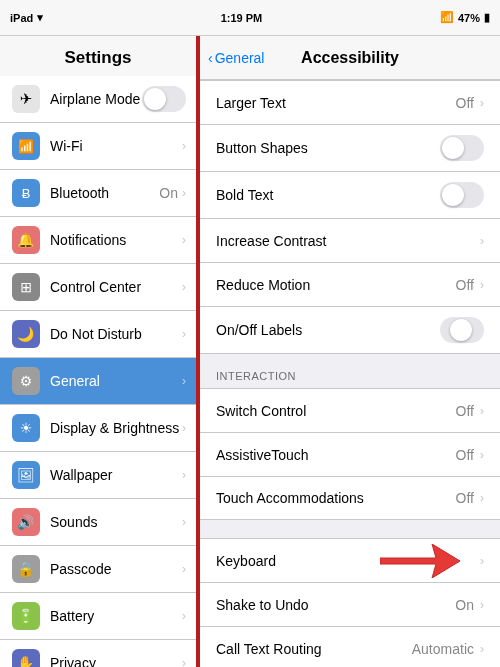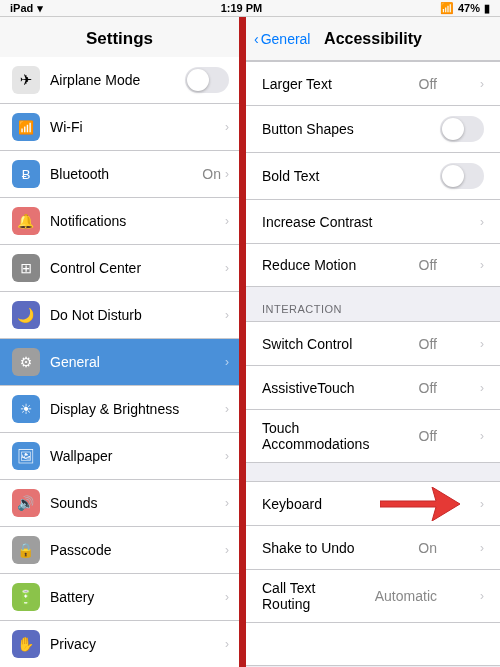--- a/index.html
+++ b/index.html
@@ -13,40 +13,40 @@
       flex-direction: column;
     }
 
     
     .status-bar {
       background: #f7f7f7;
       display: flex;
       justify-content: space-between;
       align-items: center;
       padding: 2px 10px;
-      height: 17px;
+      height: 36px;
       font-size: 11px;
       font-weight: 600;
       border-bottom: 1px solid #ccc;
     }
     .status-left { display: flex; align-items: center; gap: 4px; }
     .status-right { display: flex; align-items: center; gap: 4px; }
 
     
     .main-layout {
       display: flex;
       flex: 1;
       overflow: hidden;
     }
 
     
     .sidebar {
-      width: 246px;
+      width: 200px;
       background: #000000;
-      border-right: 7px solid #b91c1c;
+      border-right: 4px solid #b91c1c;
       overflow-y: auto;
       flex-shrink: 0;
     }
     .sidebar-title {
       font-size: 17px;
       font-weight: 600;
       color: #000;
       padding: 12px 16px 8px;
       text-align: center;
       background: #f7f7f7;
@@ -148,21 +148,20 @@
     }
     .settings-row {
       background: #fff;
       border-top: 1px solid #c8c8cc;
       display: flex;
       align-items: center;
       padding: 10px 16px;
       min-height: 44px;
       cursor: pointer;
       position: relative;
-      gap: 37px;
     }
     .settings-row:last-child {
       border-bottom: 1px solid #c8c8cc;
     }
     .row-label {
       font-size: 14px;
       color: #000;
       flex: 1;
     }
     .row-value {
@@ -354,20 +353,24 @@
           <span class="row-label">Increase Contrast</span>
           <span class="row-chevron">›</span>
         </div>
 
         <div class="settings-row">
           <span class="row-label">Reduce Motion</span>
           <span class="row-value">Off</span>
           <span class="row-chevron">›</span>
         </div>
 
+        <div class="settings-row">
+          <span class="row-label">On/Off Labels</span>
+          <div class="toggle partial"></div>
+        </div>
       </div>
 
       <div class="settings-group">
         <div class="section-header">INTERACTION</div>
 
         <div class="settings-row">
           <span class="row-label">Switch Control</span>
           <span class="row-value">Off</span>
           <span class="row-chevron">›</span>
         </div>

